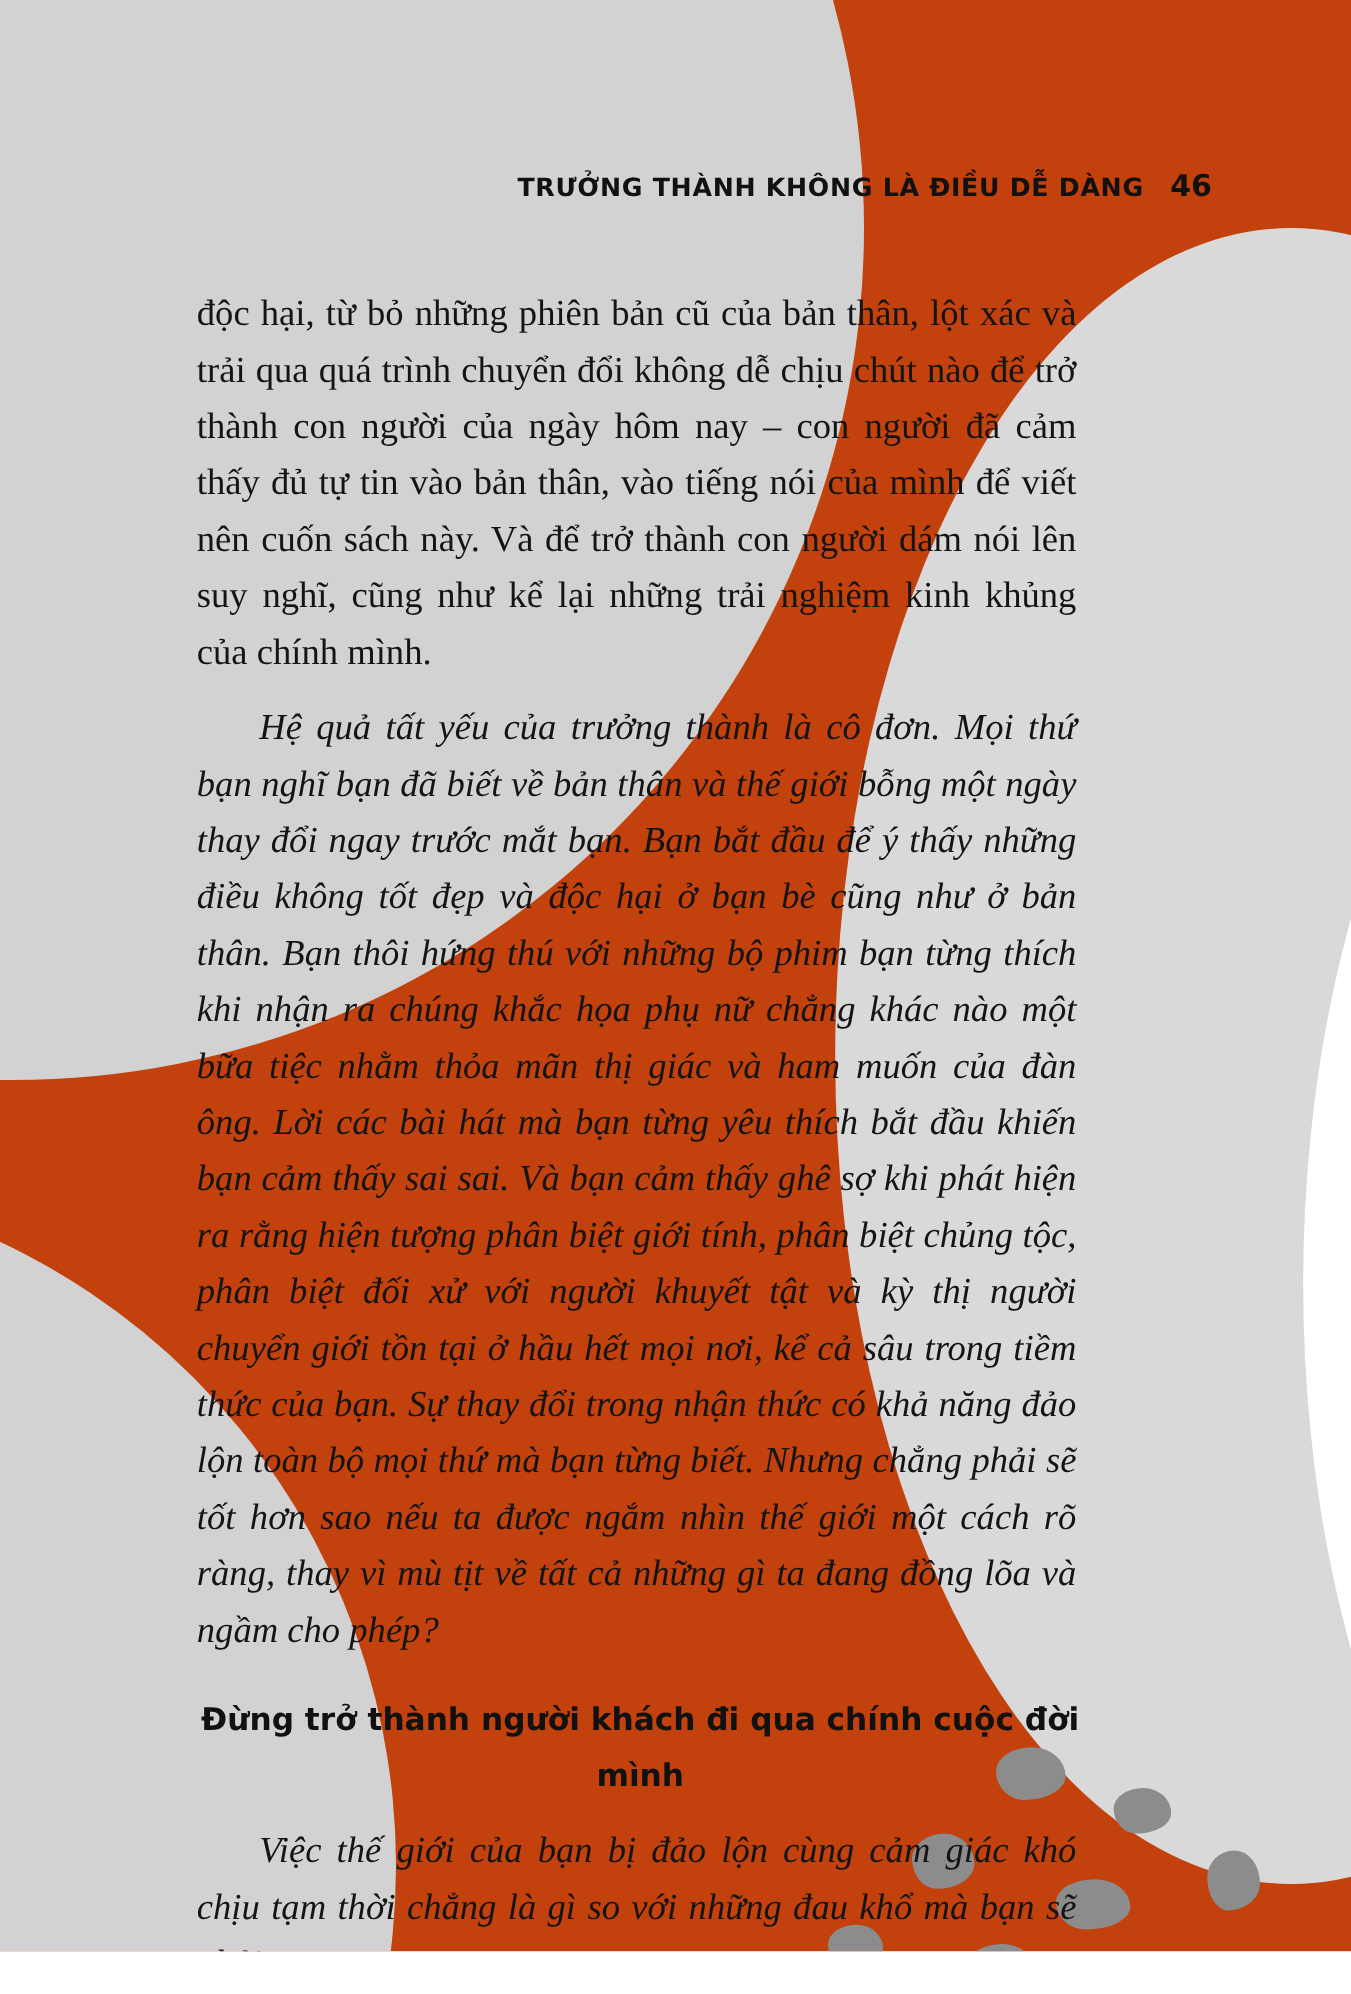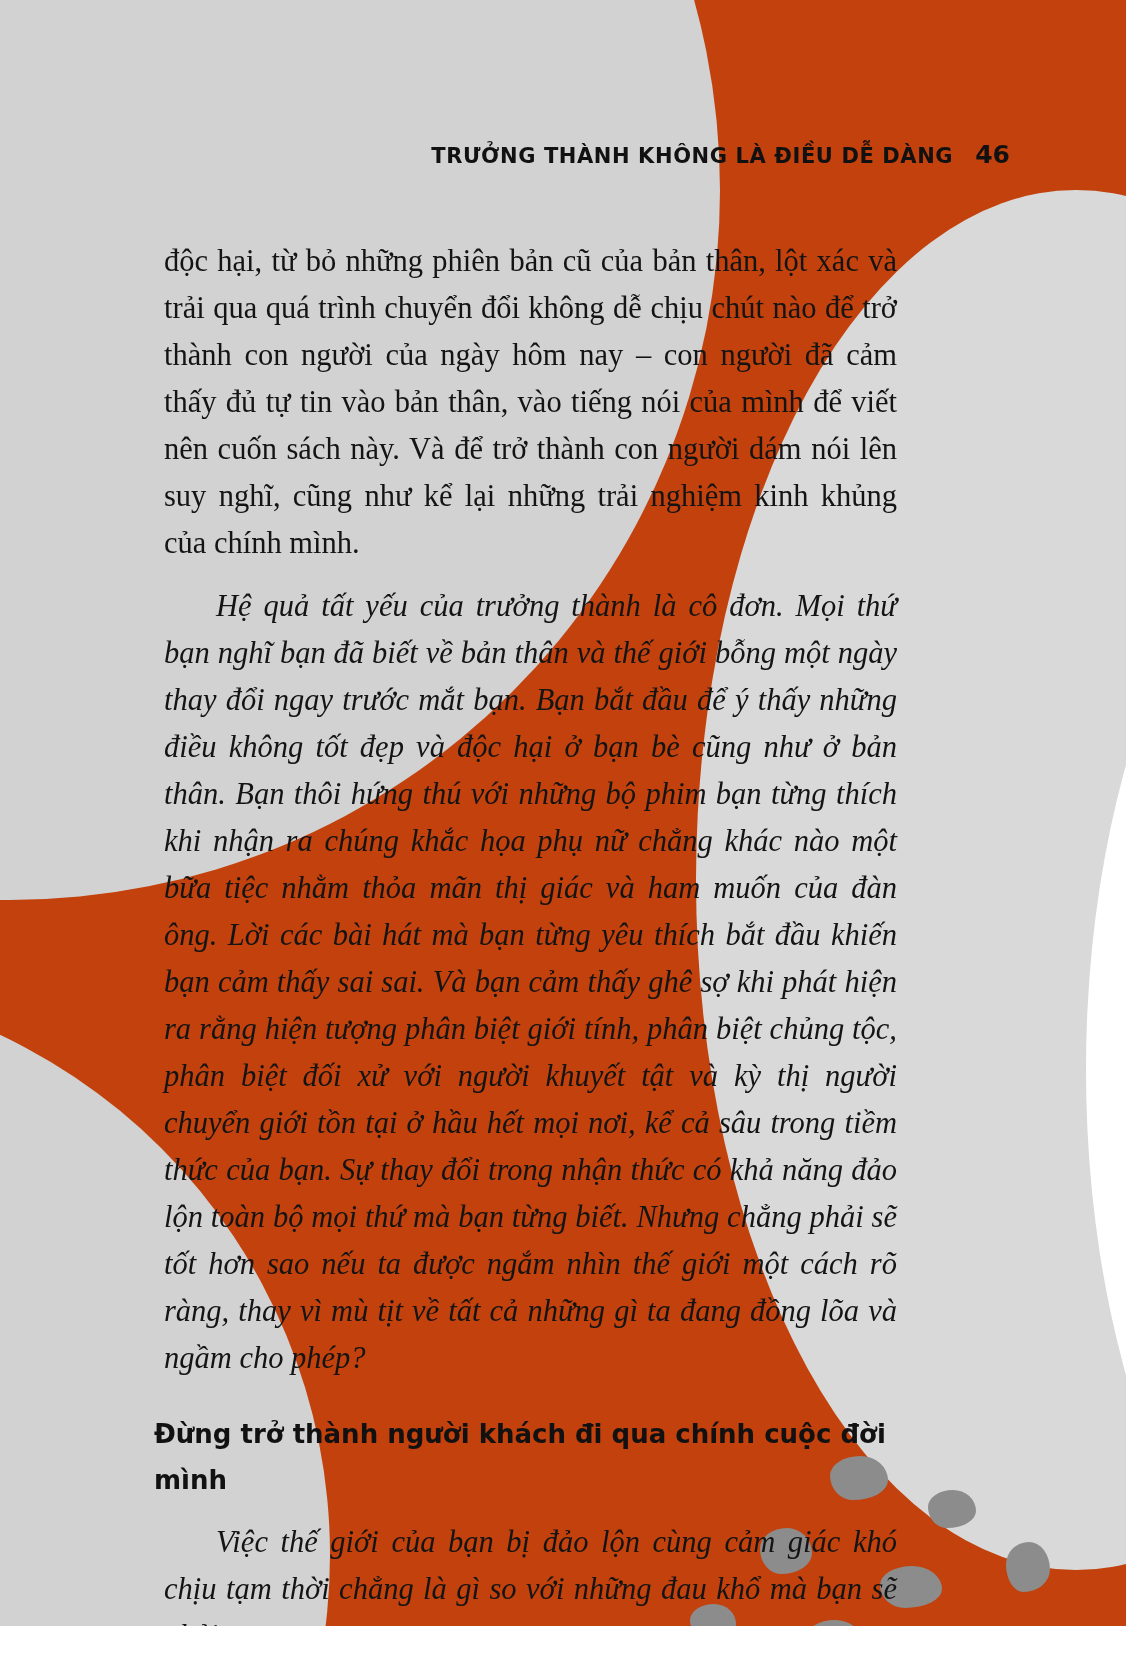--- a/index.html
+++ b/index.html
@@ -113,21 +113,21 @@
   .para + .para {
     margin-top: 0;
   }
   .subhead {
     margin: 29px 0 2px 0;
     font-family: "DejaVu Sans", sans-serif;
     font-weight: bold;
     font-size: 26px;
     line-height: 46px;
     color: #111111;
-    text-align: left;
+    text-align: center;
     padding-left: 6px;
   }
 </style>
 </head>
 <body>
 
 <div class="page">
 
   <div class="deco-corner"></div>
   <div class="deco-corner-2"></div>

